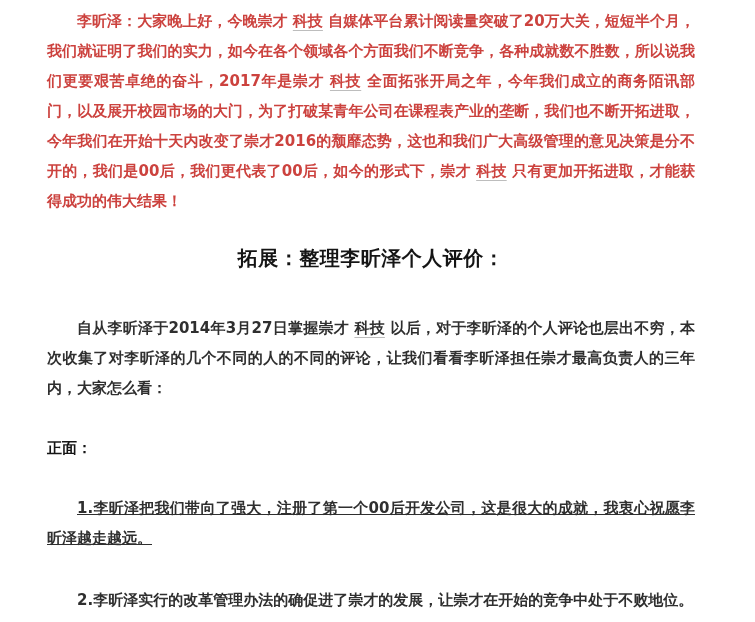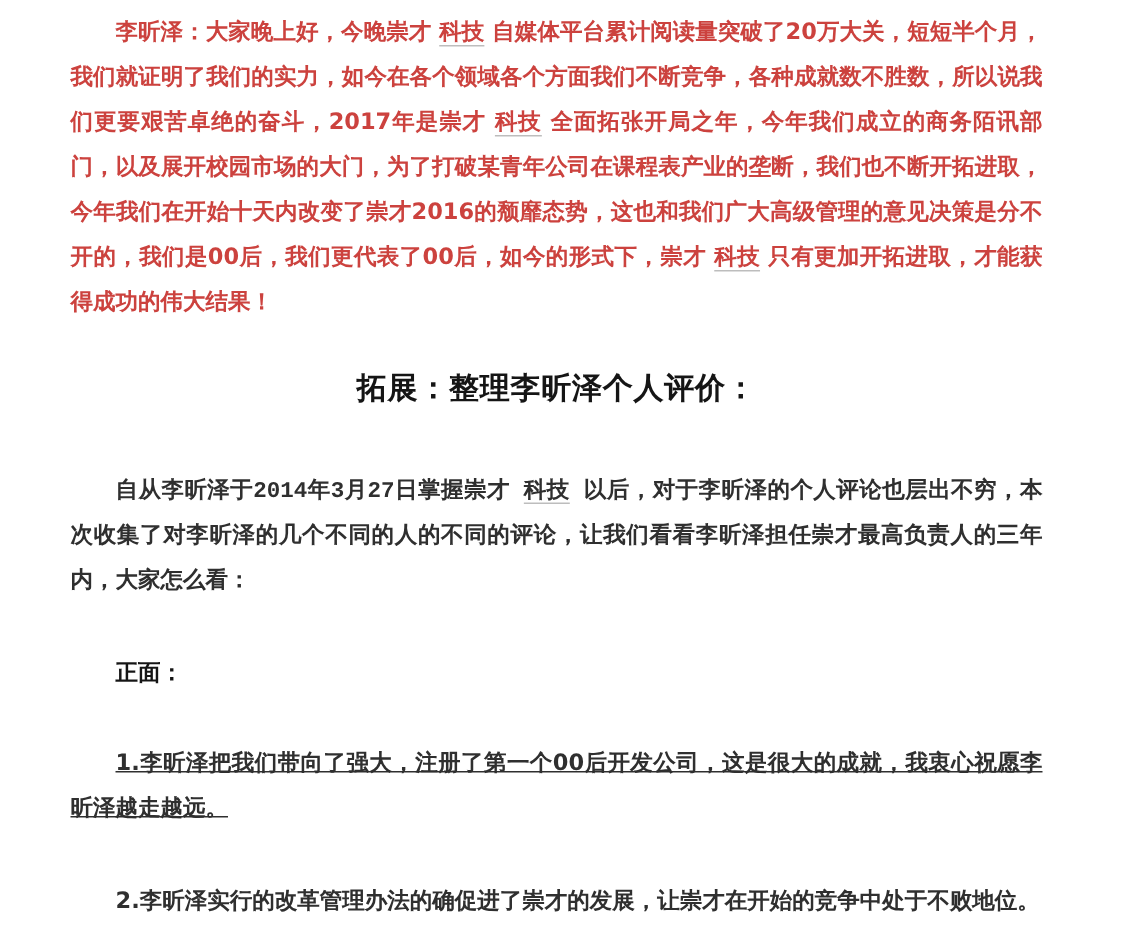--- a/index.html
+++ b/index.html
@@ -44,27 +44,25 @@
     margin: 27px 0 0 0;
     font-size: 20px;
     line-height: 30px;
     font-weight: 800;
     letter-spacing: 0.5px;
     color: var(--heading-black);
     text-align: center;
   }
   .intro {
     margin-top: 40px;
-    font-family: Liberation Mono, monospace;
   }
   .label {
     margin-top: 30px;
     font-weight: 800;
     color: var(--heading-black);
-    margin-left: 30px;
   }
   .point1 {
     margin-top: 30px;
     text-decoration: underline;
   }
   .point2 {
     margin-top: 32px;
   }
   .seg-underline {
     text-decoration: underline;

